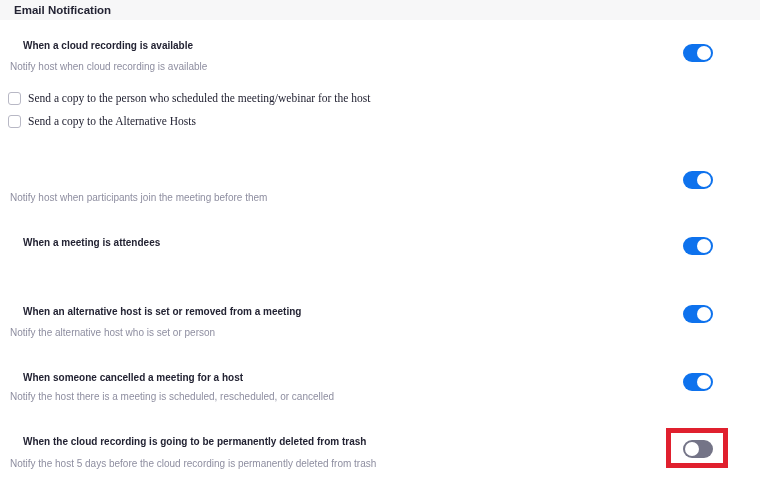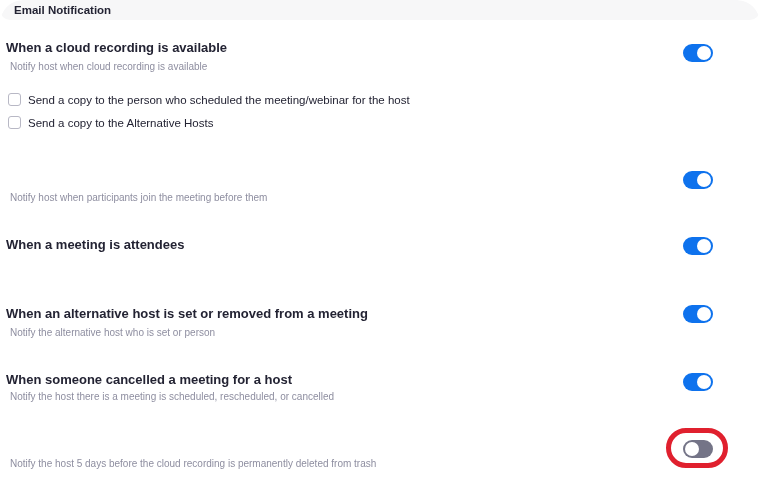--- a/index.html
+++ b/index.html
@@ -1,15 +1,15 @@
 <!DOCTYPE html>
 <html><head>
 <meta charset="utf-8">
 <style>
-  * { margin: 0; padding: 0; box-sizing: border-box; border-radius: 23px; }
+  * { margin: 0; padding: 0; box-sizing: border-box; }
   html, body { width: 760px; height: 496px; background: #ffffff; }
   body { font-family: "Liberation Sans", sans-serif; }
   .screen {
     position: relative;
     width: 760px;
     height: 496px;
     background: #ffffff;
     overflow: hidden;
   }
   .header-bar {
@@ -21,22 +21,22 @@
     align-items: center;
     padding-left: 14px;
   }
   .header-bar span {
     font-size: 11.5px;
     font-weight: 600;
     color: #232333;
   }
   .title {
     position: absolute;
-    left: 6px;
-    font-size: 13px;
+    left: 23px;
+    font-size: 10px;
     font-weight: 700;
     color: #232333;
     white-space: nowrap;
   }
   .desc {
     position: absolute;
     left: 10px;
     font-size: 10px;
     font-weight: 400;
     color: #8e8ea0;
@@ -60,22 +60,23 @@
     border-radius: 50%;
     background: #ffffff;
   }
   .toggle.on  .knob { right: 2px; }
   .toggle.off .knob { left: 2px; }
   .cb-row {
     position: absolute;
     left: 8px;
     height: 14px;
     display: flex;
-    align-items: flex-end;
+    align-items: flex-start;
     cursor: pointer;
+    font-family: Liberation Serif, serif;
   }
   .cb {
     width: 13px;
     height: 13px;
     border: 1px solid #b8b8c5;
     border-radius: 3px;
     background: #ffffff;
     flex: 0 0 auto;
   }
   .cb-label {
@@ -134,19 +135,20 @@
   <div class="toggle on" style="top:305px">
     <span class="knob"></span>
   </div>
 
   <div class="title" style="top:372px">When someone cancelled a meeting for a host</div>
   <div class="desc" style="top:391px">Notify the host there is a meeting is scheduled, rescheduled, or cancelled</div>
   <div class="toggle on" style="top:373px">
     <span class="knob"></span>
   </div>
 
+  <div class="title" style="top:436px">When the cloud recording is going to be permanently deleted from trash</div>
   <div class="desc" style="top:458px">Notify the host 5 days before the cloud recording is permanently deleted from trash</div>
   <div class="toggle off" style="top:440px">
     <span class="knob"></span>
   </div>
   <div class="annotation-box"></div>
 
 </div>
 
 </body></html>

